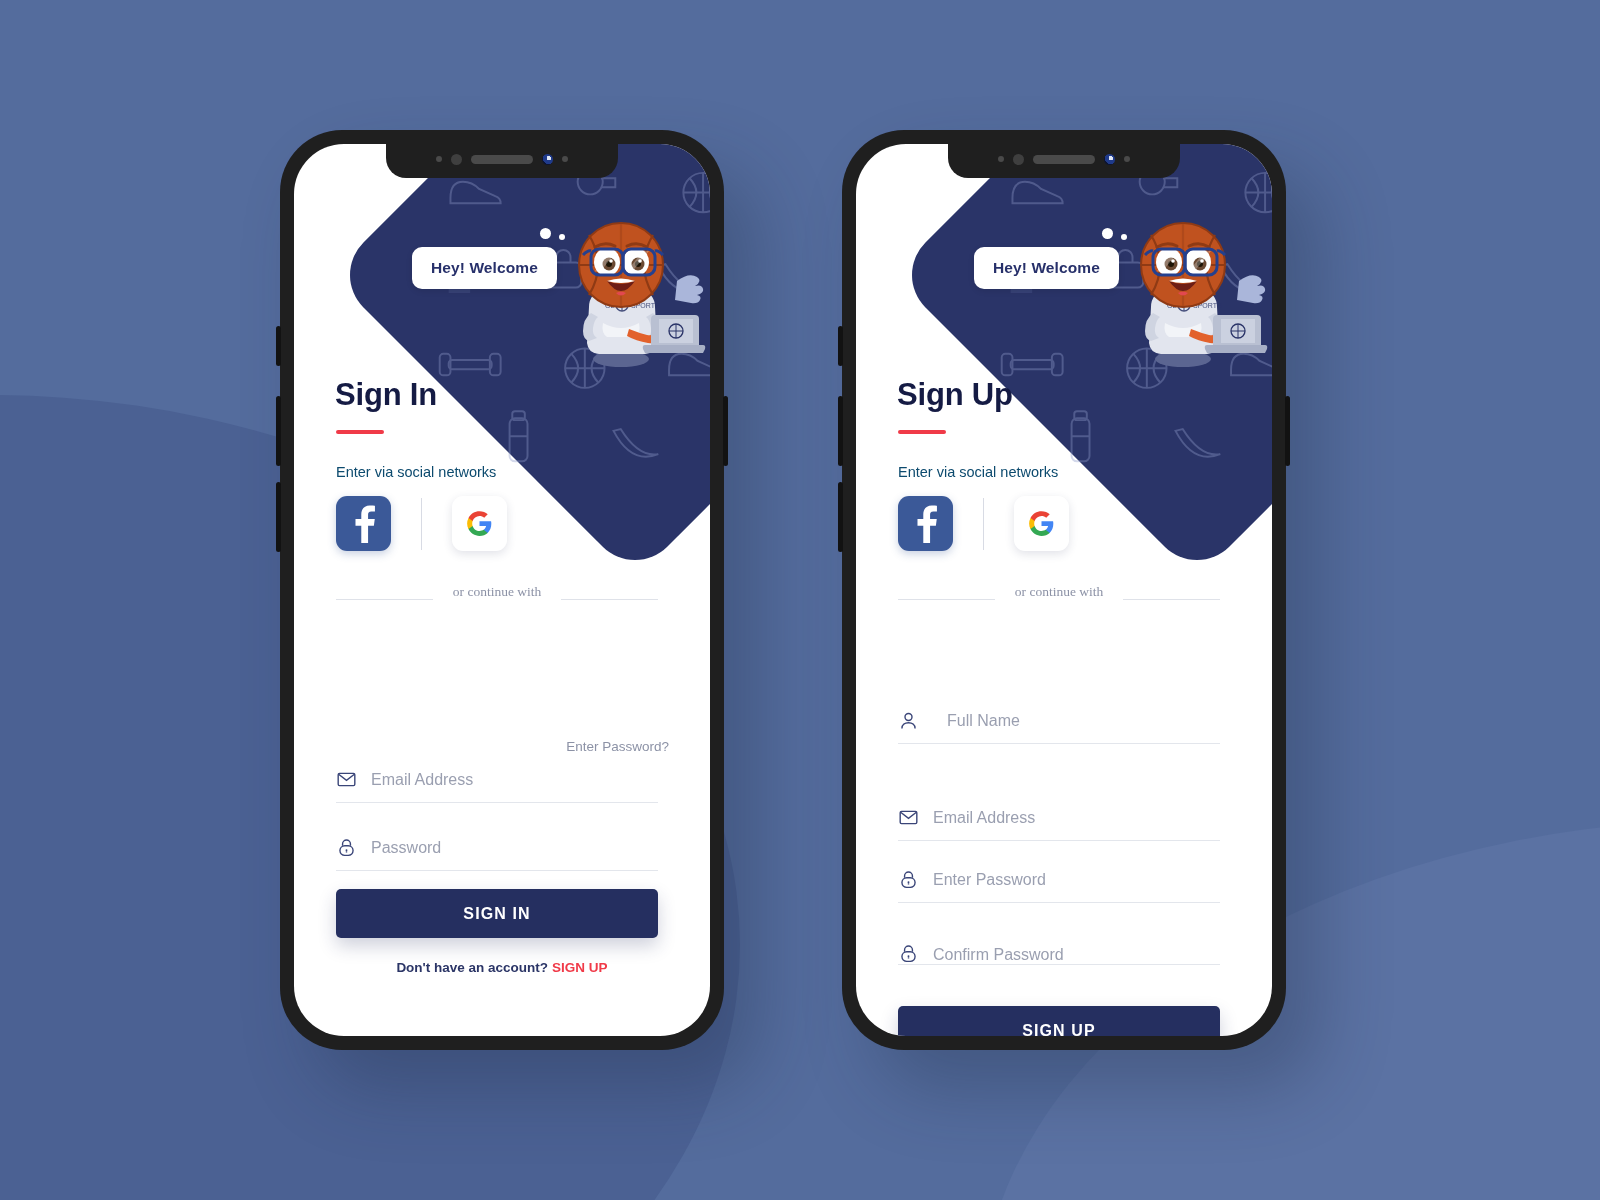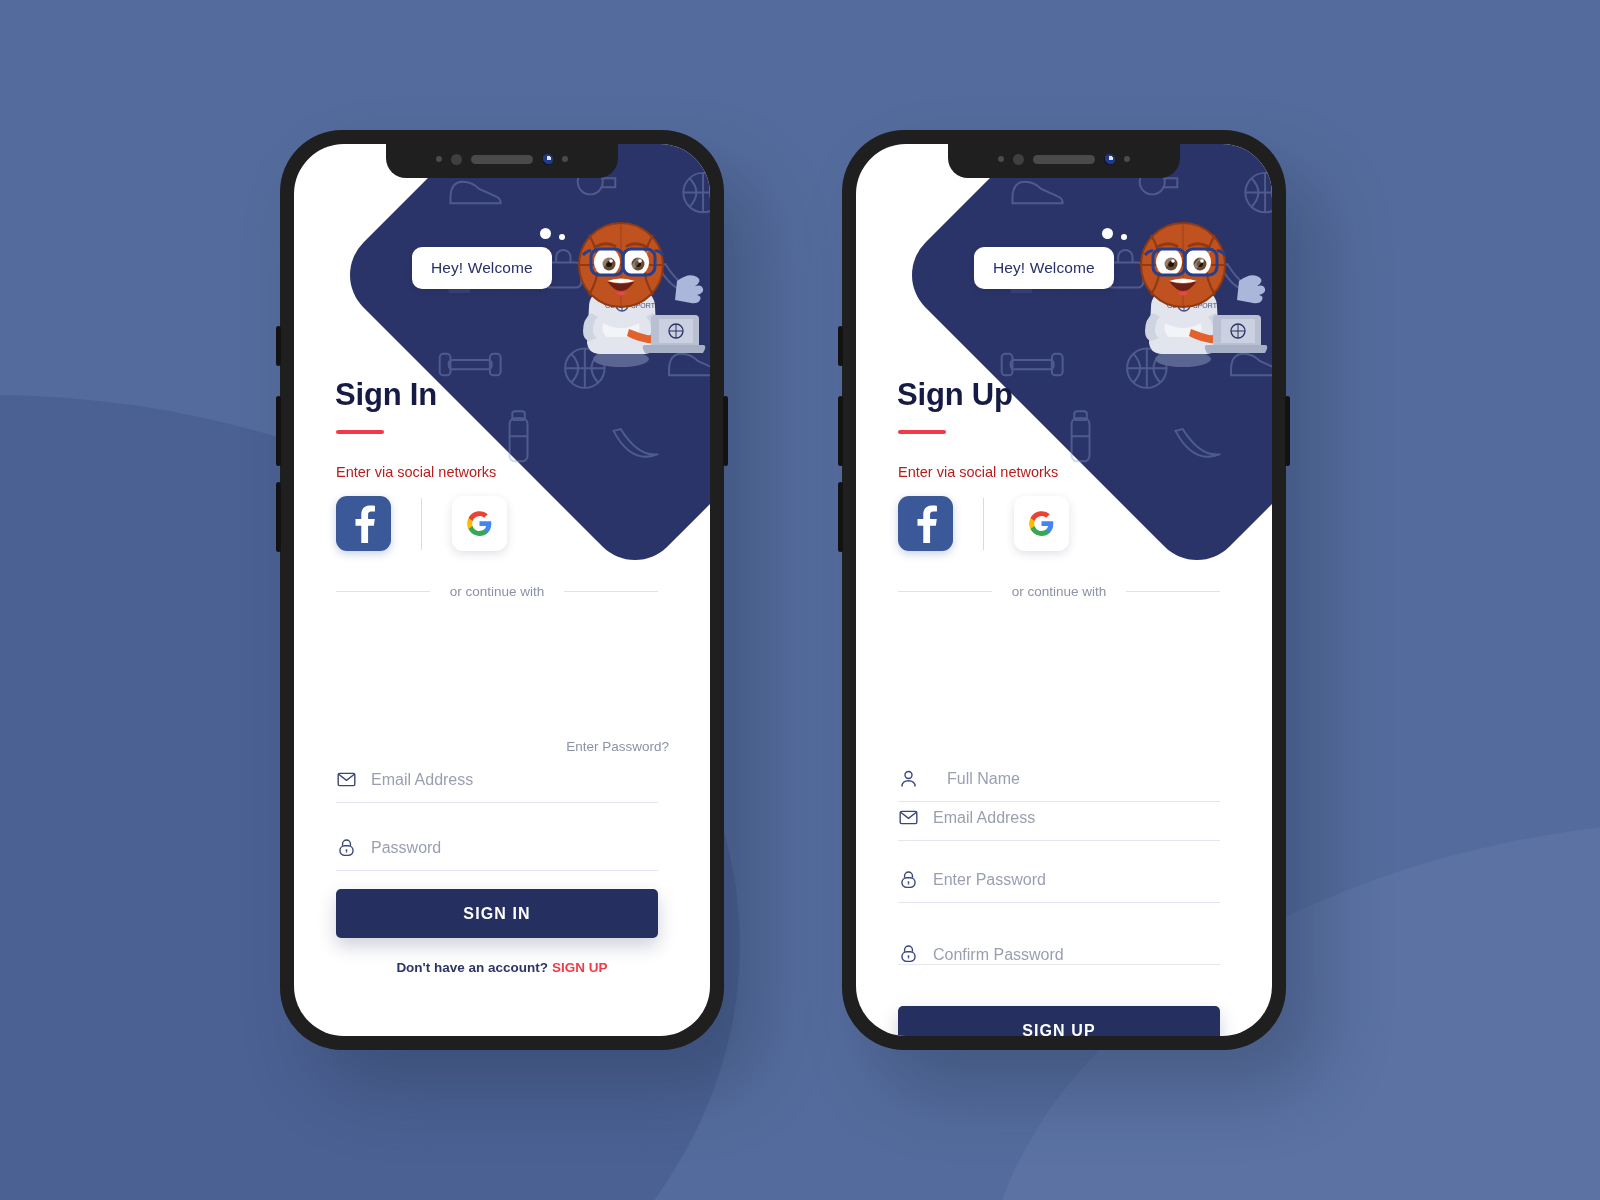--- a/index.html
+++ b/index.html
@@ -77,21 +77,21 @@
   .pattern-svg{ width:700px; height:700px; opacity:.38; }
 
   
   .hero-content{
     position:absolute; inset:0; z-index:10; pointer-events:none;
   }
   .bubble{
     position:absolute; left:118px; top:103px;
     background:#fff; border-radius:10px;
     padding:12px 19px;
-    font-size:15.5px; font-weight:400; color:#27306a;
+    font-size:15.5px; font-weight:700; color:#27306a;
     letter-spacing:.1px;
     box-shadow:0 2px 6px rgba(0,0,0,.10);
     white-space:nowrap;
     pointer-events:auto;
   }
   .bub-dot{ position:absolute; border-radius:50%; background:#fff; }
   .bd1{ width:11px; height:11px; left:246px; top:84px; }
   .bd2{ width:6px; height:6px; left:265px; top:90px; }
 
   .mascot{ position:absolute; left:265px; top:75px; width:150px; height:160px; }
@@ -106,41 +106,41 @@
   .title{
     position:absolute; left:41px; top:233px;
     font-size:31px; font-weight:700; color:#151b44; letter-spacing:-.2px;
   }
   .title-rule{
     position:absolute; left:42px; top:286px;
     width:48px; height:4px; background:#f03a48; border-radius:2px;
   }
   .social-label{
     position:absolute; left:42px; top:320px;
-    font-size:14.5px; color:#b91c1c;
+    font-size:14.5px; color:#0c4a6e;
   }
 
   .social-row{ position:absolute; left:42px; top:352px; display:flex; align-items:center; }
   .fb-btn{
     width:55px; height:55px; border-radius:11px; background:#3b5998;
     display:flex; align-items:center; justify-content:center;
     box-shadow:0 3px 8px rgba(59,89,152,.28);
   }
   .fb-btn svg{ width:22px; height:38px; }
   .sep{ width:1px; height:52px; background:#d8dbe4; margin:0 30px; }
   .g-btn{
     width:55px; height:55px; border-radius:11px; background:#fff;
     display:flex; align-items:center; justify-content:center;
     box-shadow:0 3px 10px rgba(40,50,90,.14);
   }
   .g-btn svg{ width:27px; height:27px; }
 
   .divider{
     position:absolute; left:42px; top:440px; width:322px;
-    display:flex; align-items:center; gap:20px;
+    display:flex; align-items:flex-end; gap:20px;font-family:Liberation Serif, serif;
   }
   .divider .ln{ flex:1; height:1px; background:#dfe2e9; }
   .divider .tx{ font-size:13.5px; color:#8c92a6; white-space:nowrap; }
 
   .field{
     position:absolute; left:42px; width:322px; height:46px;
     display:flex; align-items:center; gap:14px;
     border-bottom:1px solid #e3e6ec;
   }
   .field .ic{ width:21px; height:21px; flex:0 0 21px; display:flex; align-items:center; justify-content:center; }
@@ -167,21 +167,21 @@
     font-size:13.5px; font-weight:700; color:#2b3566;
   }
   .footnote .link{ color:#f03a48; font-weight:700; margin-left:4px; }
 
   
   .signin .f-email { top:613px; }
   .signin .f-pass  { top:681px; }
   .signin .cta     { top:745px; }
   .signin .footnote{ top:816px; }
 
-  .signup .f-name  { top:612px;gap:28px; }
+  .signup .f-name  { top:554px;gap:28px; }
   .signup .f-email { top:651px; }
   .signup .f-pass1 { top:713px; }
   .signup .f-pass2 { top:775px;align-items:flex-end; }
   .signup .cta     { top:862px; }
 </style>
 </head>
 <body>
 
 <div class="bg-blob-a"></div>
 <div class="bg-blob-b"></div>

